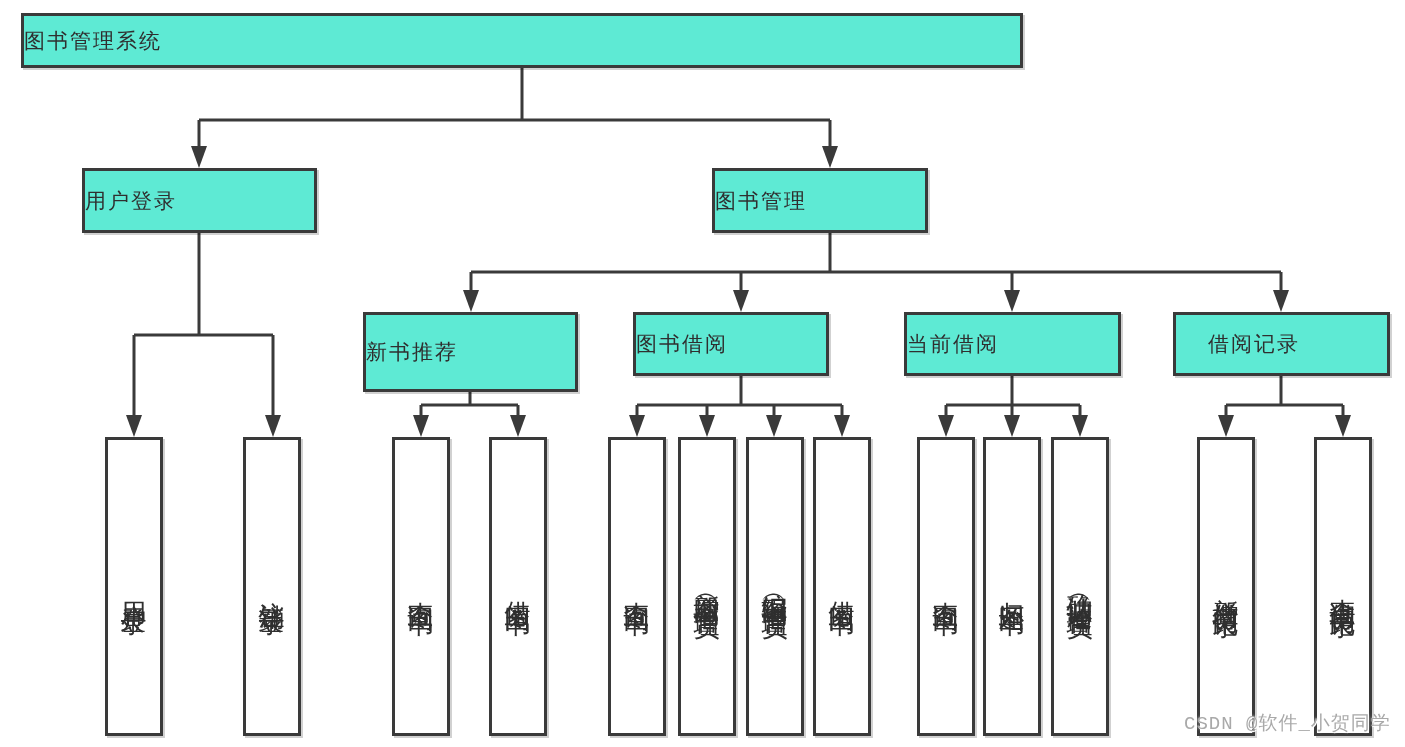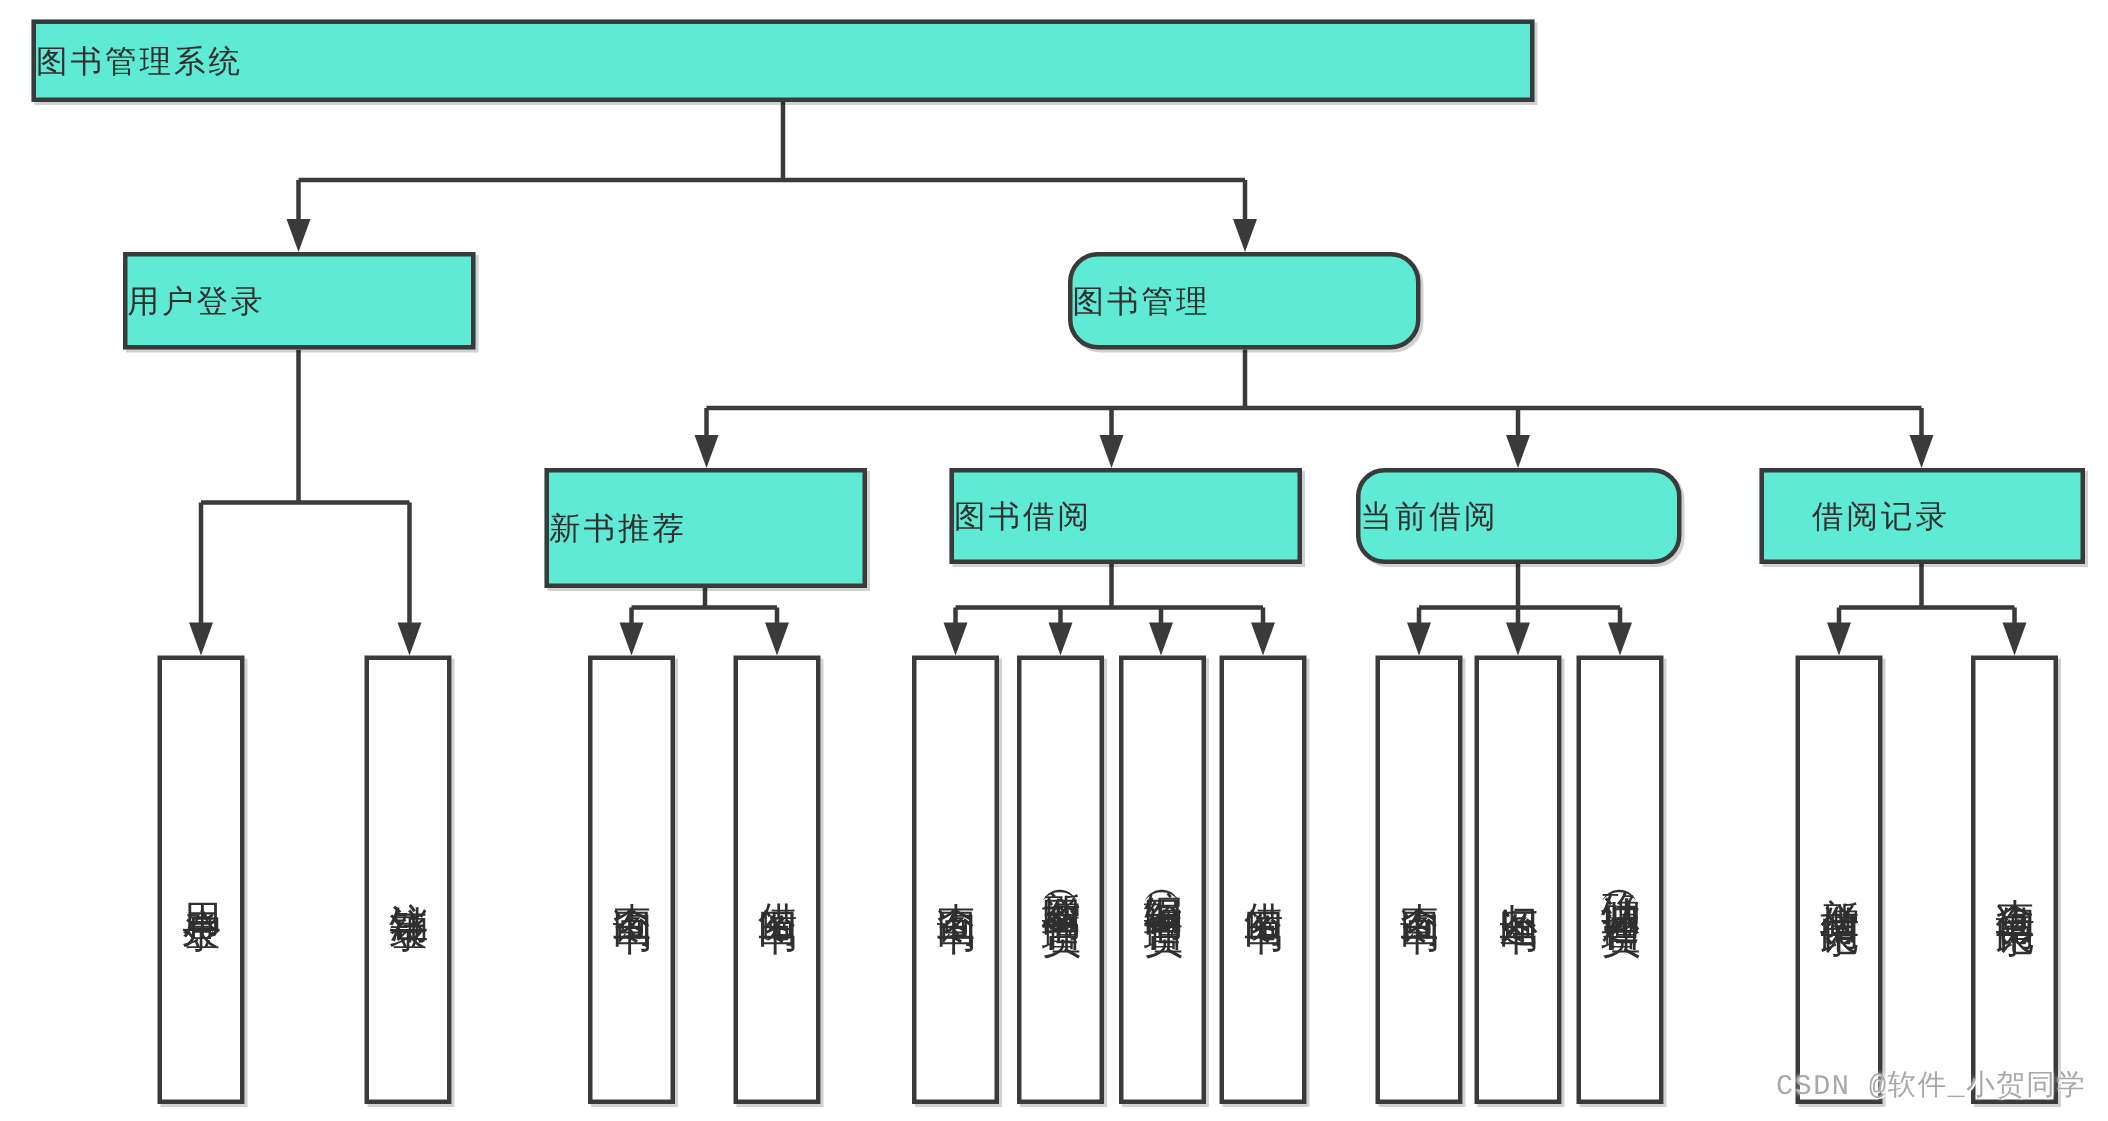--- a/index.html
+++ b/index.html
@@ -108,31 +108,31 @@
       </g>
   </svg>
 
   <div class="node root" style="left:21px;top:13px;width:1002px;height:55px;">
     <span>图书管理系统</span>
   </div>
 
   <div class="node" style="left:82px;top:168px;width:235px;height:65px;">
     <span>用户登录</span>
   </div>
-  <div class="node" style="left:712px;top:168px;width:235px;height:65px;border-radius:20px;">
+  <div class="node" style="left:712px;top:168px;width:216px;height:65px;">
     <span>图书管理</span>
   </div>
 
   <div class="node" style="left:363px;top:312px;width:215px;height:80px;">
     <span>新书推荐</span>
   </div>
-  <div class="node" style="left:633px;top:312px;width:235px;height:64px;">
+  <div class="node" style="left:633px;top:312px;width:196px;height:64px;">
     <span>图书借阅</span>
   </div>
-  <div class="node" style="left:904px;top:312px;width:217px;height:64px;border-radius:19px;">
+  <div class="node" style="left:904px;top:312px;width:217px;height:64px;">
     <span>当前借阅</span>
   </div>
   <div class="node" style="left:1173px;top:312px;width:217px;height:64px;padding-left:32px;">
     <span>借阅记录</span>
   </div>
 
   <div class="leaf" style="left:105px;">
     <span>用户登录</span>
   </div>
   <div class="leaf" style="left:243px;">

